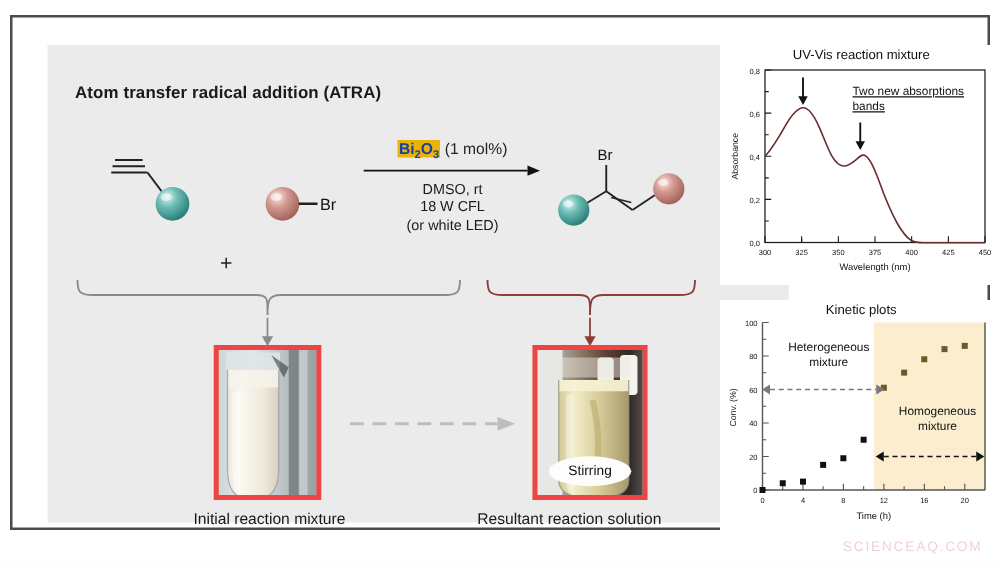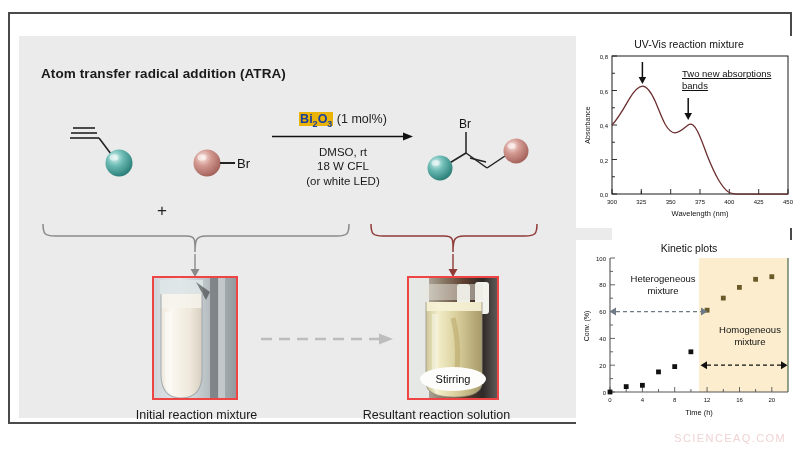--- a/index.html
+++ b/index.html
@@ -3,42 +3,42 @@
 <meta charset="utf-8">
 <style>
   html,body{margin:0;padding:0;background:#ffffff;}
   body{width:800px;height:450px;font-family:"Liberation Sans",sans-serif;overflow:hidden;position:relative;}
   #root{position:absolute;inset:0;background:#ffffff;}
 
   
   .figure-frame{position:absolute;left:8px;top:12px;width:784px;height:412px;border:2px solid #4a4a4a;box-sizing:border-box;background:#ffffff;}
 
   
-  .left-panel{position:absolute;left:9px;top:22px;width:593px;height:382px;background:#ebebeb;box-sizing:border-box;}
+  .left-panel{position:absolute;left:28px;top:22px;width:593px;height:382px;background:#ebebeb;box-sizing:border-box;}
 
   .scheme-title{position:absolute;left:22px;top:30px;font-size:13.5px;font-weight:bold;color:#1a1a1a;letter-spacing:.1px;white-space:nowrap;}
 
   
   .scheme{position:absolute;left:0;top:62px;width:537px;height:120px;}
 
   .struct{position:absolute;}
   .plus{position:absolute;left:138px;top:103px;font-size:17px;color:#222;}
 
   .arrow-block{position:absolute;left:248px;top:14px;width:152px;text-align:center;}
   .cat-line{font-size:12.5px;color:#1a3f9e;font-weight:bold;white-space:nowrap;}
   .cat-line .nm{color:#222;font-weight:normal;}
   .cat-line sub{font-size:9px;}
   .arrow-svg{display:block;margin:2px auto 3px auto;}
   .cond{font-size:11.5px;color:#1a1a1a;line-height:14.5px;white-space:nowrap;}
 
   
   .brace-wrap{position:absolute;left:0;top:186px;width:537px;height:34px;}
 
   
-  .photo{position:absolute;border:2px solid #ef4444;box-sizing:border-box;overflow:hidden;background:#cfcfcf;}
+  .photo{position:absolute;border:4px solid #ef4444;box-sizing:border-box;overflow:hidden;background:#cfcfcf;}
   .photo-left{left:133px;top:240px;width:86px;height:124px;}
   .photo-right{left:388px;top:240px;width:92px;height:124px;}
 
   .stirring-oval{position:absolute;left:50%;transform:translateX(-50%);bottom:7px;width:66px;height:24px;border-radius:50%;background:#fdfdfb;display:flex;align-items:center;justify-content:center;}
   .stirring-oval span{font-size:11px;color:#111;}
 
   .caption{position:absolute;font-size:12.5px;color:#1a1a1a;text-align:center;white-space:nowrap;}
   .cap-left{left:60px;top:372px;width:235px;}
   .cap-right{left:300px;top:372px;width:235px;}
 

